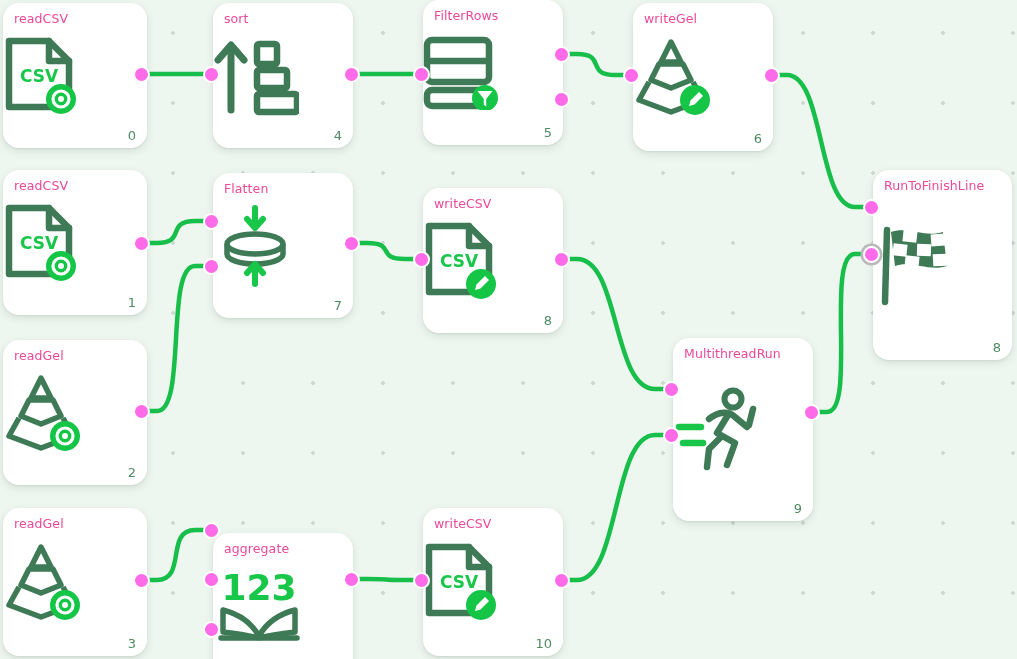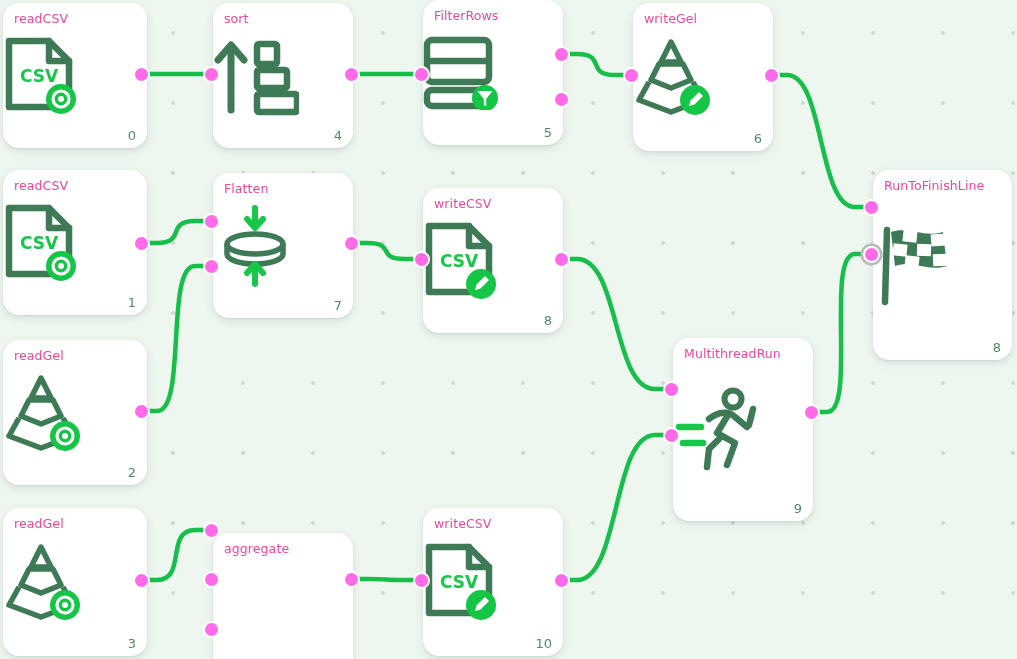--- a/index.html
+++ b/index.html
@@ -269,20 +269,28 @@
       <circle cx="62" cy="64" r="15" fill="#14c546"></circle>
             <circle cx="62" cy="64" r="8" fill="none" stroke="#fff" stroke-width="3.2"></circle>
             <circle cx="62" cy="64" r="3" fill="#fff"></circle>
     </svg>
         </div>
         <div class="node-index">3</div>
       </div>
       <div class="port" style="left: 132.5px; top: 571.5px;"></div>
       <div class="node" style="left: 213px; top: 533px; width: 140px; height: 145px;">
         <div class="node-title">aggregate</div>
+        <div class="node-icon">
+    <svg width="92" height="80" viewBox="0 0 92 80">
+      <text x="46" y="34" font-family="DejaVu Sans, sans-serif" font-size="36" font-weight="bold" fill="#18c64a" text-anchor="middle">123</text>
+      <path d="M46 70 C38 56 26 48 10 44 C10 52 10 60 10 66 C26 68 38 70 46 72" fill="none" stroke="#3e7a55" stroke-width="5.5" stroke-linejoin="round"></path>
+      <path d="M46 70 C54 56 66 48 82 44 C82 52 82 60 82 66 C66 68 54 70 46 72" fill="none" stroke="#3e7a55" stroke-width="5.5" stroke-linejoin="round"></path>
+      <path d="M8 72 H84" fill="none" stroke="#3e7a55" stroke-width="5.5" stroke-linecap="round"></path>
+    </svg>
+        </div>
         <div class="node-index">9</div>
       </div>
       <div class="port" style="left: 202.5px; top: 521.5px;"></div>
       <div class="port" style="left: 202.5px; top: 570.5px;"></div>
       <div class="port" style="left: 202.5px; top: 620.5px;"></div>
       <div class="port" style="left: 342.5px; top: 570.5px;"></div>
       <div class="node" style="left: 423px; top: 508px; width: 140px; height: 148px;">
         <div class="node-title">writeCSV</div>
         <div class="node-icon">
     <svg width="76" height="82" viewBox="0 0 76 82">

